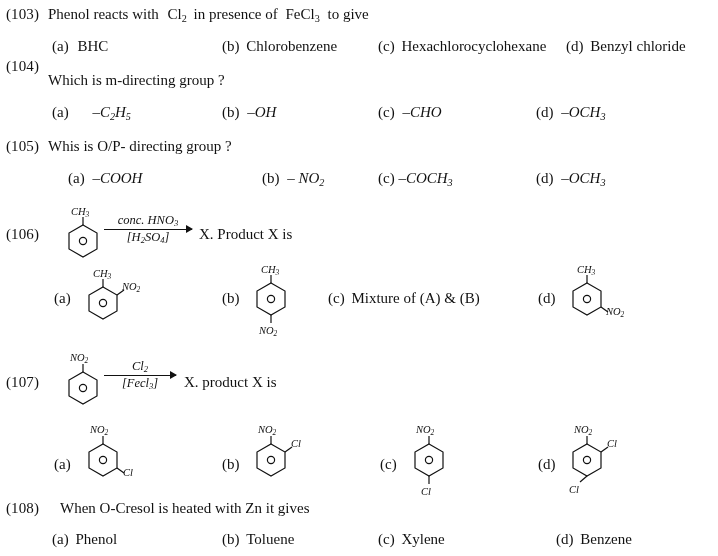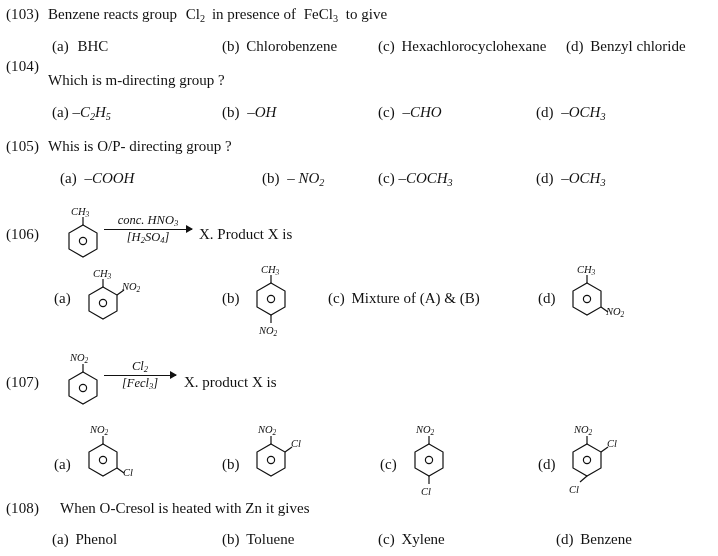--- a/index.html
+++ b/index.html
@@ -101,21 +101,21 @@
   }
   .lbl sub { font-size: 0.7em; vertical-align: -0.25em; }
 </style>
 </head>
 <body>
 
 <div class="page">
 
   <div class="abs q-num" style="left:6px; top:6px;">(103)</div>
   <div class="abs q-text" style="left:48px; top:6px;">
-    <span>Benzene reacts group</span>
+    <span>Phenol reacts with</span>
     <span style="margin-left:5px;"><span>Cl</span><sub>2</sub></span>
     <span style="margin-left:3px;">in presence of</span>
     <span style="margin-left:4px;"><span>FeCl</span><sub>3</sub></span>
     <span style="margin-left:4px;">to give</span>
   </div>
 
   <div class="abs opt" style="left:52px; top:38px;">
     <span>(a)</span>
     <span style="margin-left:5px;">BHC</span>
   </div>
@@ -130,39 +130,39 @@
   <div class="abs opt" style="left:566px; top:38px;">
     <span>(d)</span>
     <span style="margin-left:3px;">Benzyl chloride</span>
   </div>
 
   <div class="abs q-num" style="left:6px; top:58px;">(104)</div>
   <div class="abs q-text" style="left:48px; top:72px;">Which is m-directing group ?</div>
 
   <div class="abs opt" style="left:52px; top:104px;">
     <span>(a)</span>
-    <span class="chem" style="margin-left:0;text-align:center;"><span>–C</span><sub>2</sub><span>H</span><sub>5</sub></span>
+    <span class="chem" style="margin-left:20px;text-align:center;"><span>–C</span><sub>2</sub><span>H</span><sub>5</sub></span>
   </div>
   <div class="abs opt" style="left:222px; top:104px;">
     <span>(b)</span>
     <span class="chem" style="margin-left:4px;">–OH</span>
   </div>
   <div class="abs opt" style="left:378px; top:104px;">
     <span>(c)</span>
     <span class="chem" style="margin-left:4px;">–CHO</span>
   </div>
   <div class="abs opt" style="left:536px; top:104px;">
     <span>(d)</span>
     <span class="chem" style="margin-left:4px;"><span>–OCH</span><sub>3</sub></span>
   </div>
 
   <div class="abs q-num" style="left:6px; top:138px;">(105)</div>
   <div class="abs q-text" style="left:48px; top:138px;">Whis is O/P- directing group ?</div>
 
-  <div class="abs opt" style="left:60px; top:170px;">
+  <div class="abs opt" style="left:68px; top:170px;">
     <span>(a)</span>
     <span class="chem" style="margin-left:4px;">–COOH</span>
   </div>
   <div class="abs opt" style="left:222px; top:170px;margin-left:40px;">
     <span>(b)</span>
     <span class="chem" style="margin-left:4px;"><span>– NO</span><sub>2</sub></span>
   </div>
   <div class="abs opt" style="left:378px; top:170px;">
     <span>(c)</span>
     <span class="chem"><span>–COCH</span><sub>3</sub></span>

